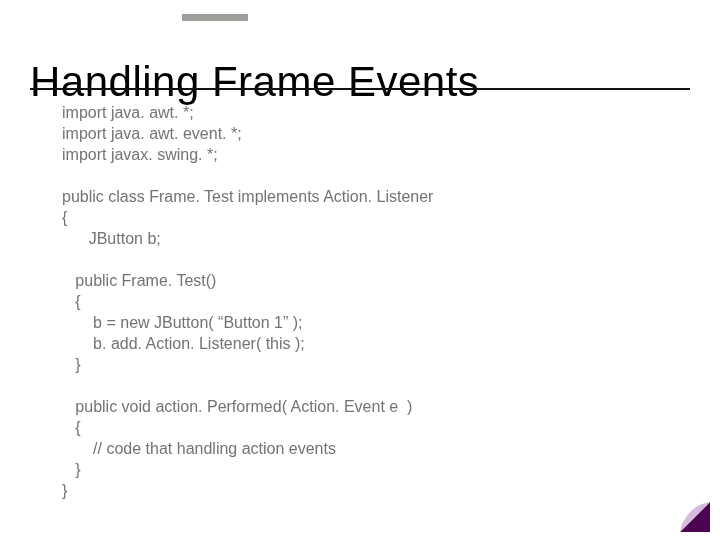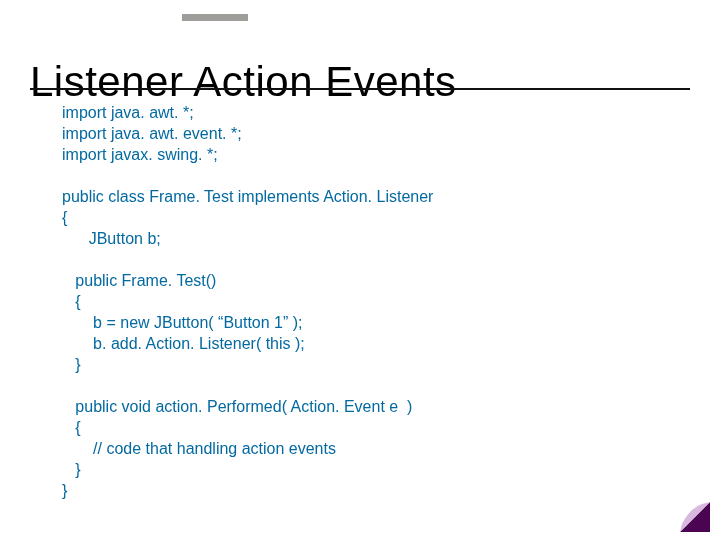--- a/index.html
+++ b/index.html
@@ -38,38 +38,38 @@
     height: 2px;
     background: #111;
   }
   .code {
     position: absolute;
     left: 62px;
     top: 102px;
     font-family: "Verdana", "Tahoma", sans-serif;
     font-size: 16px;
     line-height: 21px;
-    color: #0369a1;
+    color: #737373;
     white-space: pre;
   }
   .corner {
     position: absolute;
     right: 10px;
     bottom: 8px;
     width: 30px;
     height: 30px;
   }
   .corner svg { display: block; }
 </style>
 </head>
 <body>
 
 <div class="topbar"></div>
 
-<h1 class="title">Listener Action Events</h1>
+<h1 class="title">Handling Frame Events</h1>
 <div class="underline"></div>
 
 <div class="code">import java. awt. *;
 import java. awt. event. *;
 import javax. swing. *;
 
 public class Frame. Test implements Action. Listener
 {
       JButton b;
 

